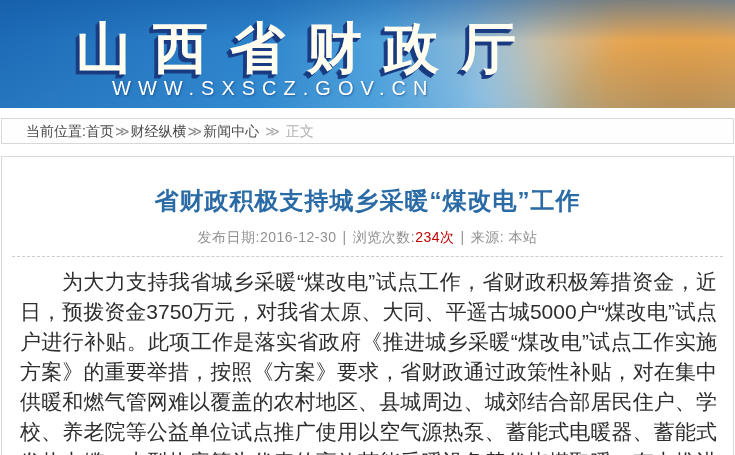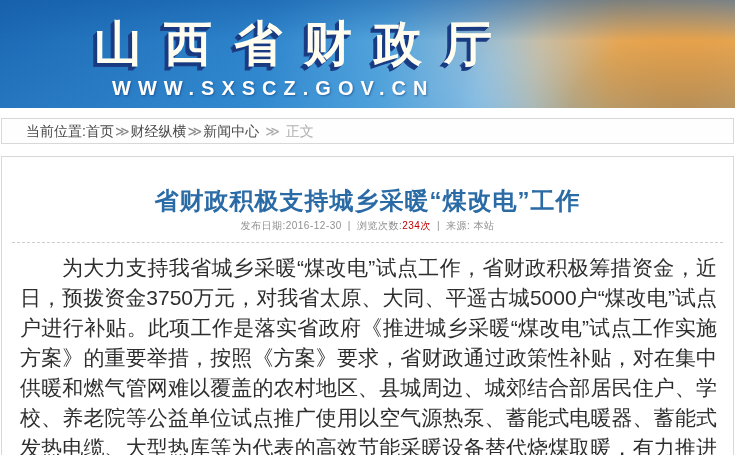--- a/index.html
+++ b/index.html
@@ -22,28 +22,28 @@
       radial-gradient(ellipse 330px 210px at 68% 55%, rgba(255,255,255,0.95) 0%, rgba(250,245,235,0) 72%),
       linear-gradient(to bottom, #b4bcc4 0%, #e9e3d6 55%, #f2e9d8 100%);
   }
   .banner-blue-overlay {
     position: absolute; top: 0; left: 0; right: 0; bottom: 0;
     background:
       linear-gradient(to bottom, rgba(16,84,160,0.45) 0%, rgba(16,84,160,0) 38%, rgba(60,150,215,0.25) 100%),
       linear-gradient(97deg, #1d6ab5 0%, #2e85cc 36%, #53a4dc 52%, rgba(110,175,222,0.78) 63%, rgba(150,195,225,0.35) 73%, rgba(180,205,225,0) 83%);
   }
   .site-title {
-    position: absolute; left: 94px; top: 12px; z-index: 2;
-    font-size: 48px; font-weight: bold; letter-spacing: 22px;
+    position: absolute; left: 76px; top: 12px; z-index: 2;
+    font-size: 55px; font-weight: bold; letter-spacing: 22px;
     color: #fffdf0; white-space: nowrap;
     text-shadow: -1px 1px 0 #183a80, -2px 2px 0 #183a80, -3px 3px 0 #1a3c82, -4px 4px 0 #1d3f86;
   }
   .site-url {
     position: absolute; left: 112px; top: 77px; z-index: 2;
-    font-size: 20px; font-weight: bold; letter-spacing: 7px;
+    font-size: 20px; font-weight: normal; letter-spacing: 7px;
     color: #ffffff; white-space: nowrap;
     text-shadow: 1px 1px 2px rgba(20,60,120,0.55);
   }
 
   
   .breadcrumb {
     margin: 10px 1px 12px 1px;
     border: 1px solid #d8d8d8;
     height: 24px; line-height: 24px;
     padding-left: 24px;
@@ -67,23 +67,23 @@
   .article-title {
     margin: 28px 10px 0 10px;
     text-align: center;
     font-family: Liberation Sans, sans-serif;
     font-weight: bold;
     font-size: 24px;
     letter-spacing: 1px;
     color: #2a6ba6;
   }
   .article-meta {
-    margin-top: 2px;
+    margin-top: 12px;
     text-align: center;
-    font-size: 10px;
+    font-size: 14px;
     color: #909090;
     letter-spacing: 0.5px;
   }
   .article-meta .views-count { color: #c00000; }
   .meta-sep { margin: 0 6px; color: #909090; }
   .divider {
     margin: 9px 10px 0 10px;
     border-bottom: 1px dashed #cccccc;
     height: 0;
   }

